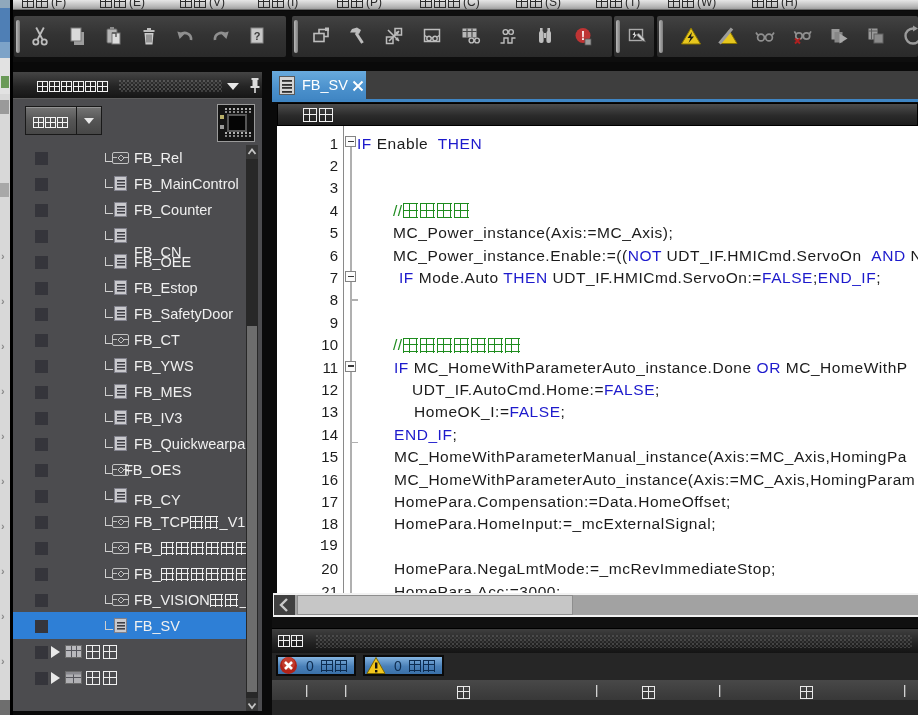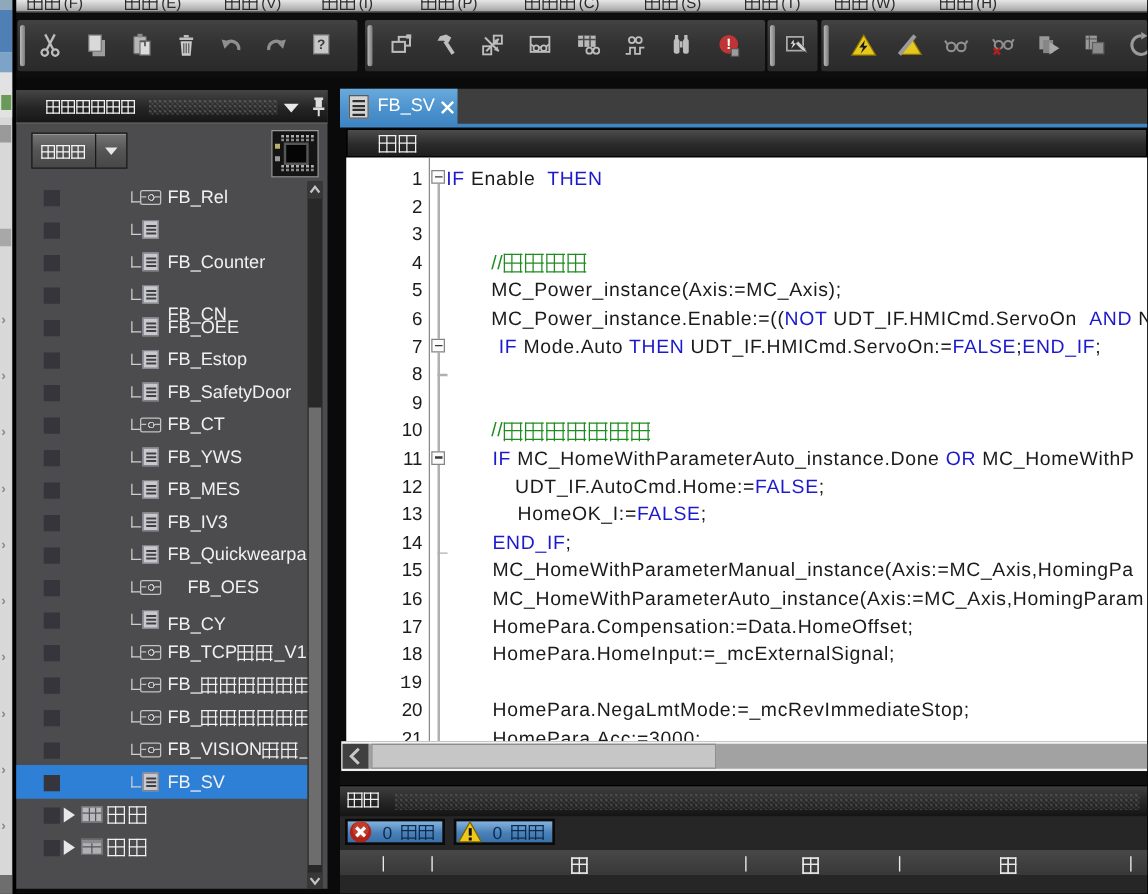--- a/index.html
+++ b/index.html
@@ -417,20 +417,21 @@
   <div class="trow" style="top:73px;">
 <div class="tsq" style="left:22px;top:7px;"></div>
 <div class="tL" style="left:92px;top:8px;"></div>
 <div class="licon" style="left:99px;top:7px;"></div>
 <div class="tlabel" style="left:121px;top:0px;">FB_Rel</div>
 </div>
 <div class="trow" style="top:99px;">
 <div class="tsq" style="left:22px;top:7px;"></div>
 <div class="tL" style="left:92px;top:8px;"></div>
 <div class="dicon" style="left:101px;top:5px;width:13px;height:15px;"></div>
+<div class="tlabel" style="left:121px;top:0px;">FB_MainControl</div>
 </div>
 <div class="trow" style="top:125px;">
 <div class="tsq" style="left:22px;top:7px;"></div>
 <div class="tL" style="left:92px;top:8px;"></div>
 <div class="dicon" style="left:101px;top:5px;width:13px;height:15px;"></div>
 <div class="tlabel" style="left:121px;top:0px;">FB_Counter</div>
 </div>
 <div class="trow" style="top:151px;">
 <div class="tsq" style="left:22px;top:7px;"></div>
 <div class="tL" style="left:92px;top:8px;"></div>
@@ -482,21 +483,21 @@
 <div class="trow" style="top:359px;">
 <div class="tsq" style="left:22px;top:7px;"></div>
 <div class="tL" style="left:92px;top:8px;"></div>
 <div class="dicon" style="left:101px;top:5px;width:13px;height:15px;"></div>
 <div class="tlabel" style="left:121px;top:0px;">FB_Quickwearpa</div>
 </div>
 <div class="trow" style="top:385px;">
 <div class="tsq" style="left:22px;top:7px;"></div>
 <div class="tL" style="left:92px;top:8px;"></div>
 <div class="licon" style="left:99px;top:7px;"></div>
-<div class="tlabel" style="left:137px;top:0px;">FB_OES</div>
+<div class="tlabel" style="left:111px;top:0px;">FB_OES</div>
 </div>
 <div class="trow" style="top:411px;">
 <div class="tsq" style="left:22px;top:7px;"></div>
 <div class="tL" style="left:92px;top:8px;"></div>
 <div class="dicon" style="left:101px;top:5px;width:13px;height:15px;"></div>
 <div class="tlabel" style="left:121px;top:4px;">FB_CY</div>
 </div>
 <div class="trow" style="top:437px;">
 <div class="tsq" style="left:22px;top:7px;"></div>
 <div class="tL" style="left:92px;top:8px;"></div>

